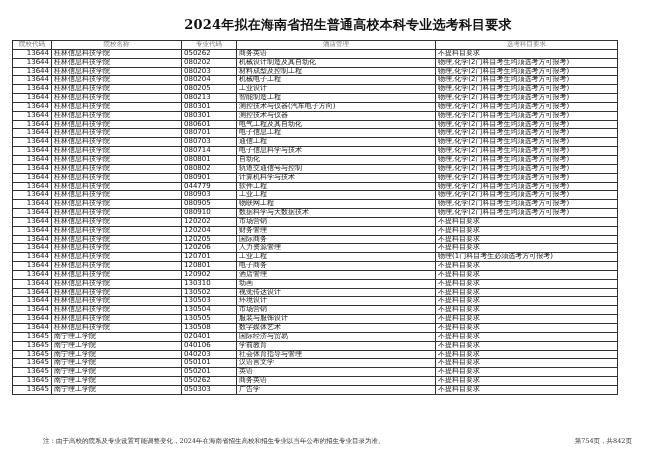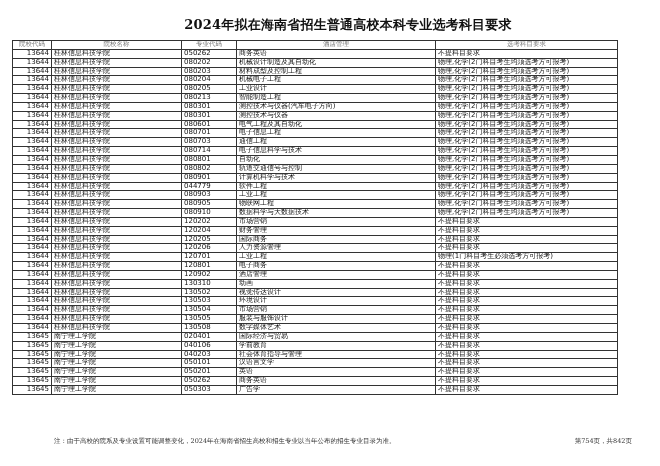--- a/index.html
+++ b/index.html
@@ -4,21 +4,21 @@
 <style>
   html, body { margin: 0; padding: 0; background: #ffffff; }
   body { width: 660px; height: 466px; position: relative; overflow: hidden; font-family: "DejaVu Sans", sans-serif; color: #111; }
   .title { position: absolute; top: 16px; left: 0; width: 656px; text-align: center; font-family: "DejaVu Serif", serif; font-size: 13px; font-weight: bold; letter-spacing: 0.2px; color: #111; padding-left: 20px; }
   table.grid { position: absolute; top: 40px; left: 12px; width: 605px; border-collapse: collapse; table-layout: fixed; border: 1.2px solid #222; }
   table.grid th, table.grid td { border: 1px solid #333; height: 7.85px; padding: 0 2px; font-size: 7px; line-height: 7.85px; white-space: nowrap; overflow: hidden; }
   table.grid th { font-family: "DejaVu Serif", serif; font-weight: normal; color: #777; text-align: center; font-size: 6.5px; }
   td.c-code { text-align: right; }
   td.c-school, td.c-mcode, td.c-mname, td.c-req { text-align: left; }
   .footer { position: absolute; top: 437px; left: 42px; width: 590px; font-family: "DejaVu Serif", serif; font-size: 6.5px; color: #333; }
-  .footer .note { position: absolute; left: 12px; top: 0; }
+  .footer .note { position: absolute; left: 1px; top: 0; }
   .footer .page { position: absolute; right: 0; top: 0; }
 </style>
 </head>
 <body>
 
 <div class="title">2024年拟在海南省招生普通高校本科专业选考科目要求</div>
 
 <table class="grid">
   <colgroup>
     <col style="width:39px">

